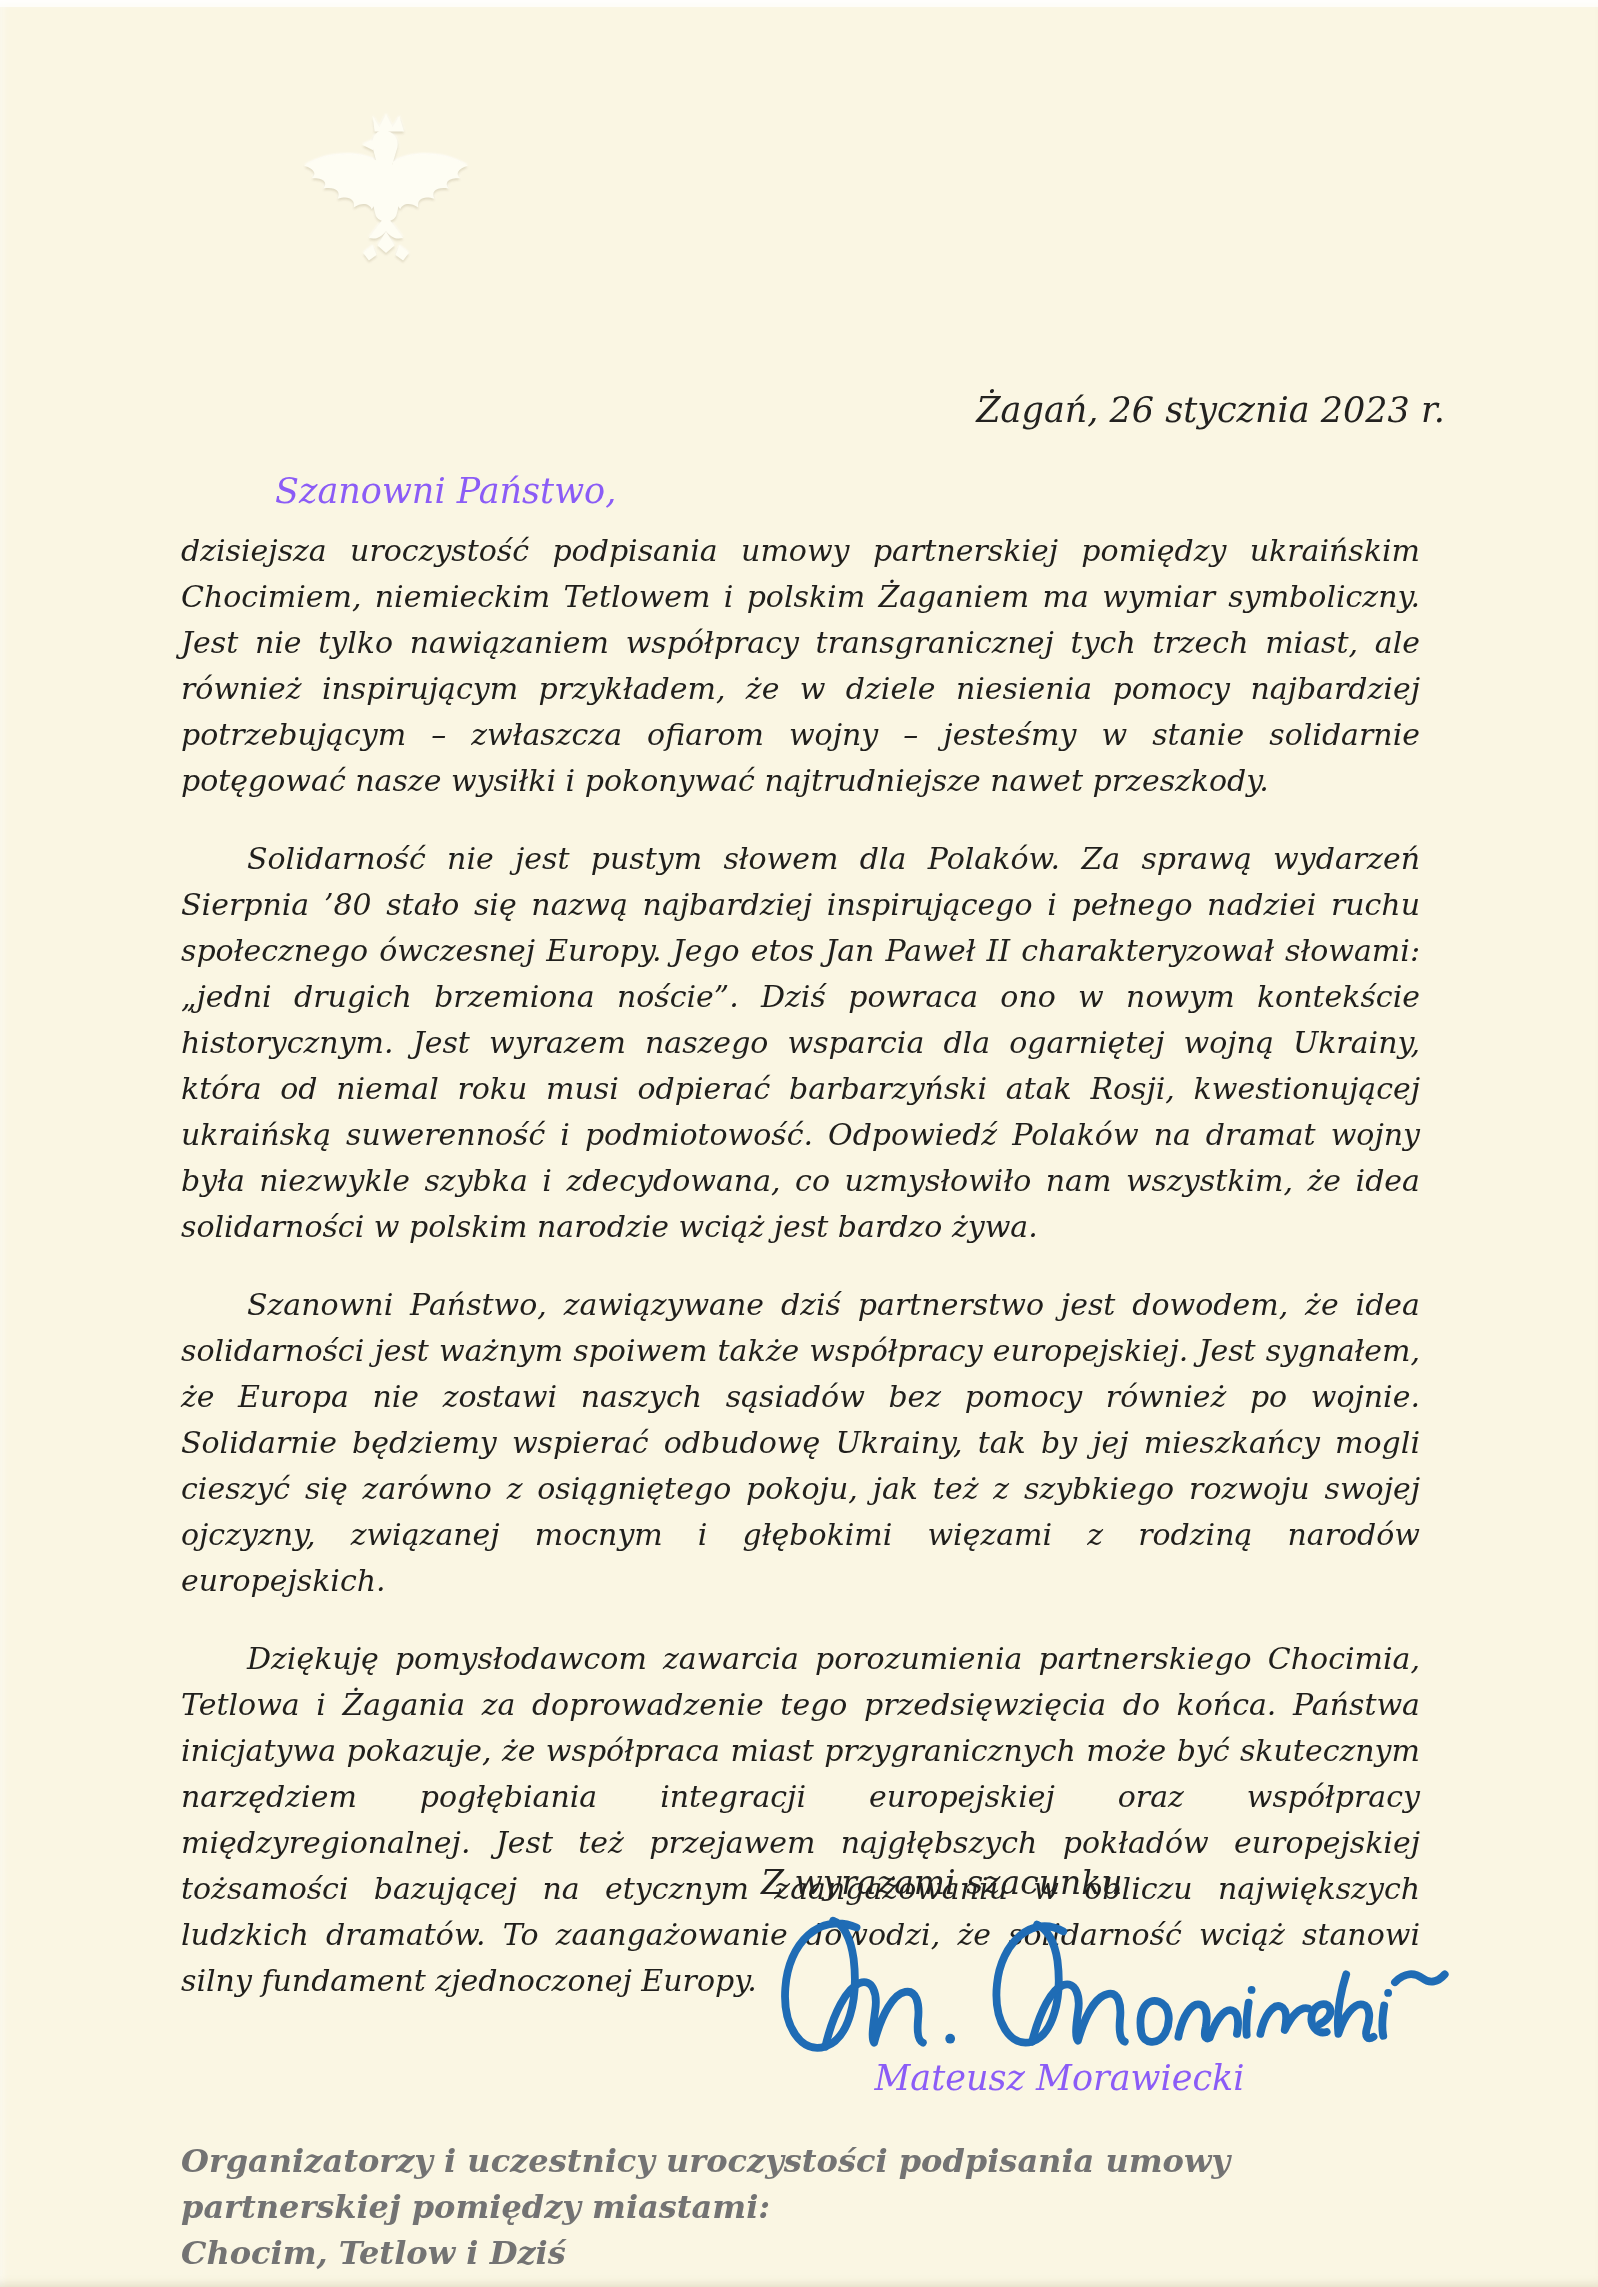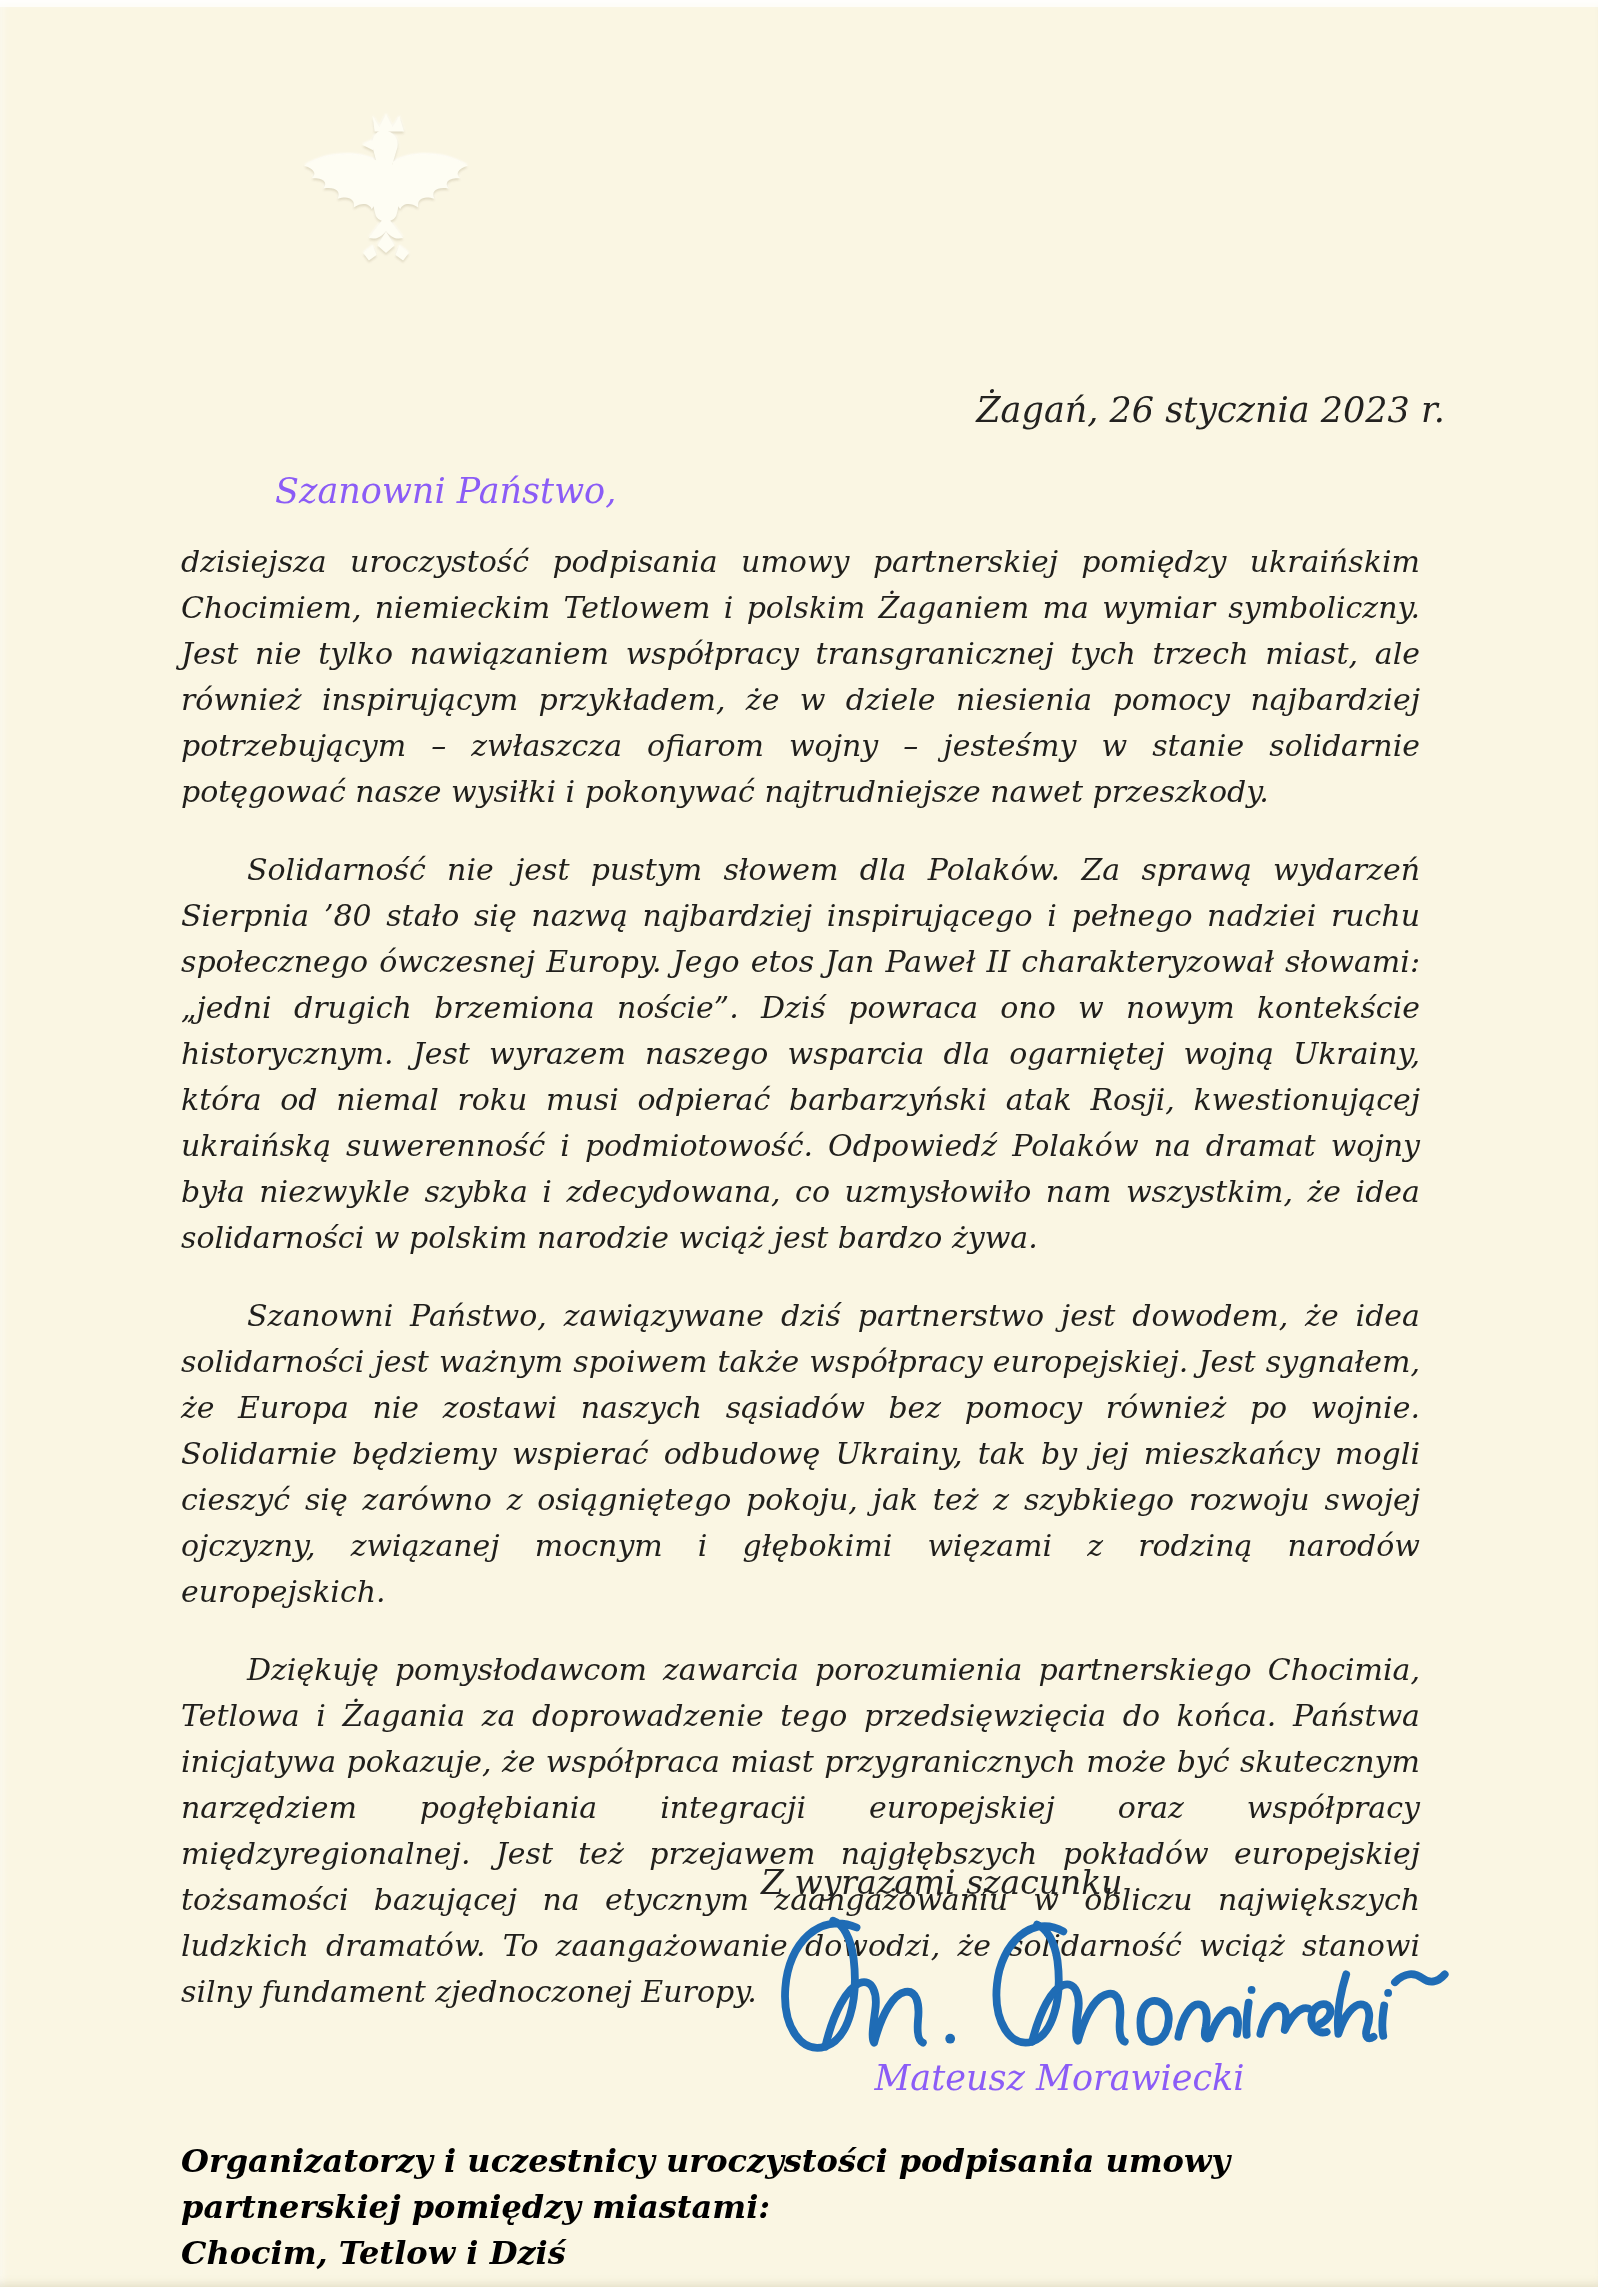--- a/index.html
+++ b/index.html
@@ -45,21 +45,20 @@
     position:absolute;left:275px;top:471px;
     font-style:italic;font-size:35px;color:#8b5cf6;
     white-space:nowrap;
   }
   
   .letter-body{
     position:absolute;left:181px;top:528px;width:1239px;
     font-style:italic;font-size:30px;line-height:46px;
     text-align:justify;
     color:#201f1c;
-    margin-top:11px;
   }
   .letter-body p{margin:0 0 32px 0;text-indent:66px;}
   .letter-body p.first{text-indent:0;}
   
   .closing{
     position:absolute;left:761px;top:1863px;width:597px;
     text-align:left;font-style:italic;font-size:33px;color:#232220;
   }
   .signature{
     position:absolute;left:759px;top:1904px;width:714px;height:168px;
@@ -68,21 +67,21 @@
   .signature .ink{fill:none;stroke-width:8;stroke-linecap:round;stroke-linejoin:round;}
   .signature .dot{fill:#1f6cb5;stroke-width:0;}
   .signer-name{
     position:absolute;left:761px;top:2058px;width:597px;
     text-align:center;font-style:italic;font-size:35px;color:#8b5cf6;
   }
   
   .addressee{
     position:absolute;left:181px;top:2138px;width:1248px;
     font-style:italic;font-weight:bold;font-size:32px;line-height:46px;
-    color:#000000;
+    color:#737373;
   }
   .scan-top{
     position:absolute;left:0;top:0;right:0;height:6.8px;
     background:rgba(255,255,255,.7);
   }
 </style>
 </head>
 <body>
 
 <div class="page">

